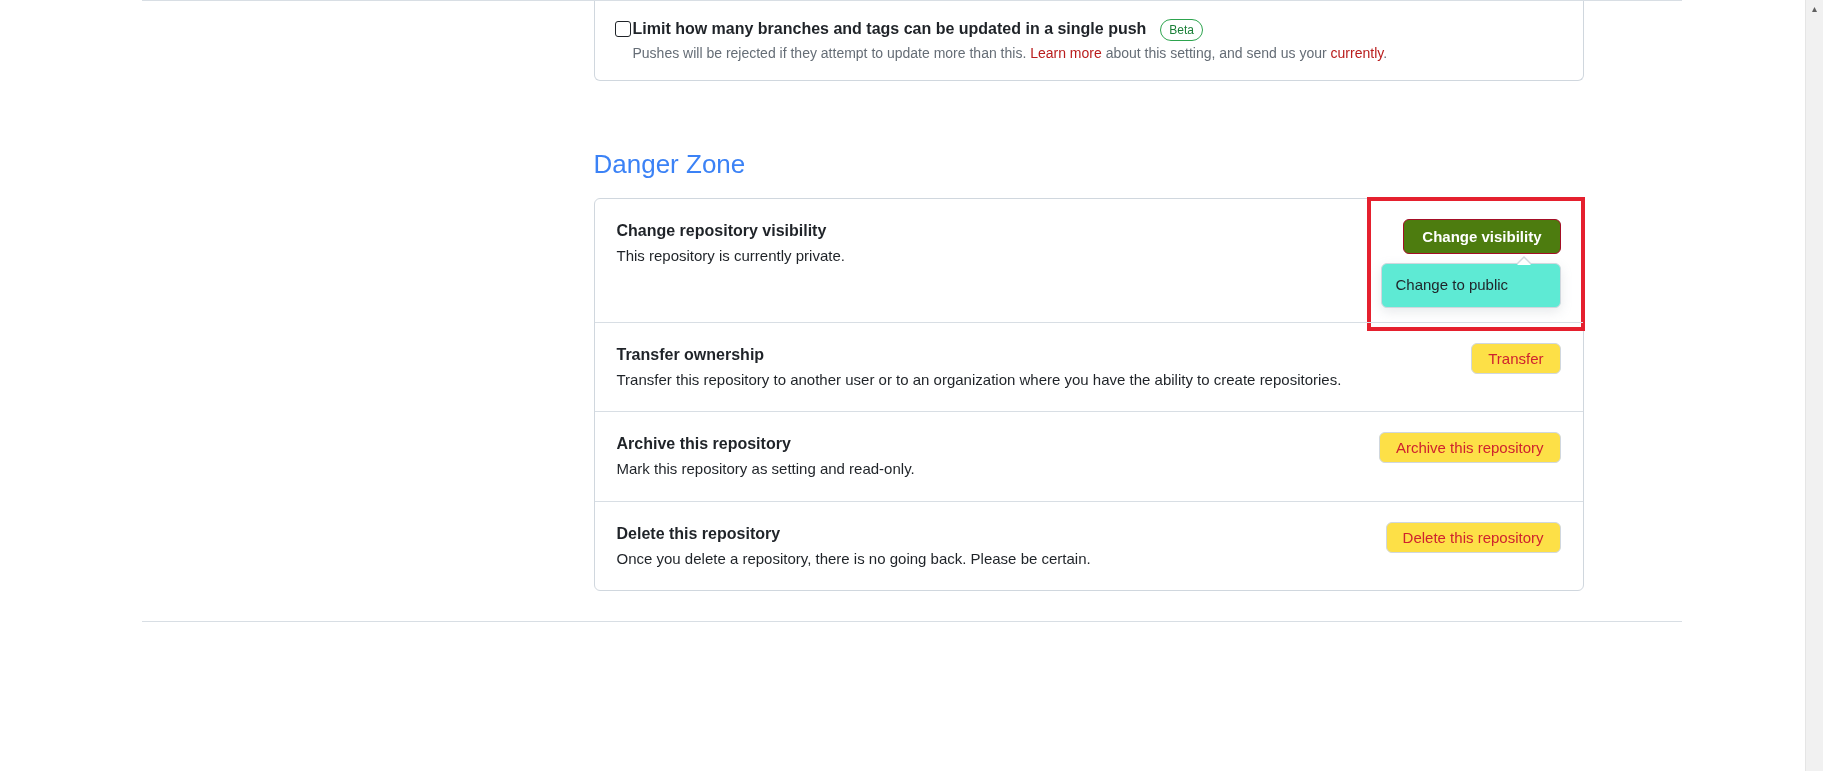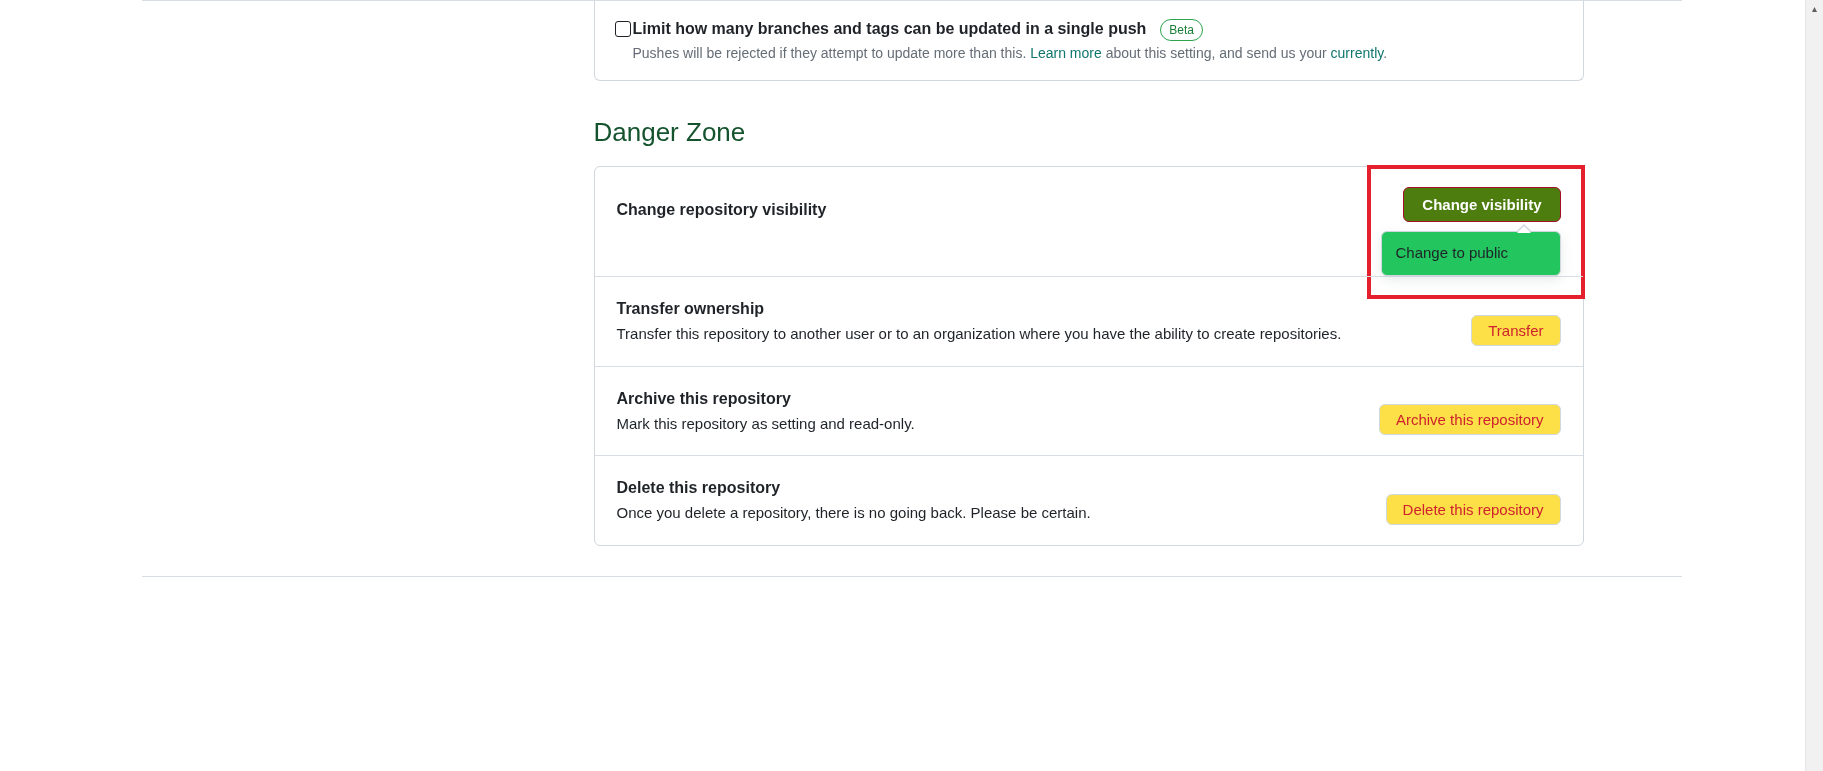--- a/index.html
+++ b/index.html
@@ -12,38 +12,38 @@
 
   
   .box{border:1px solid #d0d7de;border-radius:6px;overflow:visible;}
   .box-row{padding:16px 20px;display:flex;gap:2px;align-items:flex-start;}
   .chk{width:14px;height:14px;margin-top:4px;border:1.5px solid #1f2328;border-radius:3px;flex:none;}
   .row-body{flex:1;}
   .row-title{font-weight:600;color:#1f2328;font-size:16px;display:inline;}
   .beta{display:inline-block;border:1px solid #2da44e;color:#1a7f37;border-radius:20px;
     padding:0 8px;font-size:12px;font-weight:500;margin-left:10px;line-height:20px;}
   .row-desc{color:#656d76;font-size:14px;margin-top:2px;}
-  a.link{color:#0f766e;text-decoration:none;text-align:center;}
+  a.link{color:#b91c1c;text-decoration:none;text-align:center;}
 
   
-  h2.dz{font-size:26px;font-weight:400;margin:32px 0 14px 0;color:#14532d;}
+  h2.dz{font-size:26px;font-weight:400;margin:64px 0 14px 0;color:#3b82f6;}
   .dz-box{border:1px solid #d0d7de;border-radius:6px;}
   .dz-item{padding:20px 22px;border-top:1px solid #d8dee4;display:flex;
-    align-items:flex-end;justify-content:space-between;gap:30px;position:relative;}
+    align-items:flex-start;justify-content:space-between;gap:30px;position:relative;}
   .dz-item:first-child{border-top:none;}
   .dz-text{flex:1;}
   .dz-title{font-weight:600;font-size:16px;color:#1f2328;}
   .dz-desc{color:#1f2328;font-size:15px;margin-top:2px;}
   .btn{border:1px solid #d0d7de;background:#fde047;border-radius:6px;
     padding:6px 16px;font-size:15px;font-weight:500;color:#cf222e;cursor:pointer;
     white-space:nowrap;}
   .btn-primary-danger{background:#4d7c0f;color:#ffffff;border:1px solid #a40e26;
     font-weight:600;padding:8px 18px;font-size:15px;}
   .highlight{position:absolute;border:4px solid #e5202e;pointer-events:none;}
-  .dropdown{position:absolute;right:22px;top:64px;background:#22c55e;
+  .dropdown{position:absolute;right:22px;top:64px;background:#5eead4;
     border:1px solid #d0d7de;border-radius:6px;min-width:178px;
     box-shadow:0 4px 12px rgba(140,149,159,.2);z-index:5;}
   .dropdown::before{content:"";position:absolute;top:-8px;right:28px;width:0;height:0;
     border-left:8px solid transparent;border-right:8px solid transparent;
     border-bottom:8px solid #d0d7de;}
   .dropdown::after{content:"";position:absolute;top:-6px;right:29px;width:0;height:0;
     border-left:7px solid transparent;border-right:7px solid transparent;
     border-bottom:7px solid #ffffff;}
   .dropdown-item{padding:10px 14px;font-size:15px;color:#1f2328;cursor:pointer;}
 
@@ -75,20 +75,21 @@
       </div>
     </div>
 
     <h2 class="dz">Danger Zone</h2>
 
     <div class="dz-box">
 
       <div class="dz-item" style="padding-bottom:54px;">
         <div class="dz-text">
           <div class="dz-title">Change repository visibility</div>
+          <div class="dz-desc">This repository is currently private.</div>
         </div>
         <button class="btn btn-primary-danger" style="align-self:flex-start;">Change visibility</button>
 
         <div class="dropdown">
           <div class="dropdown-item">Change to public</div>
         </div>
 
         <div class="highlight" style="top:-2px;right:-2px;width:210px;height:126px;"></div>
       </div>
 

